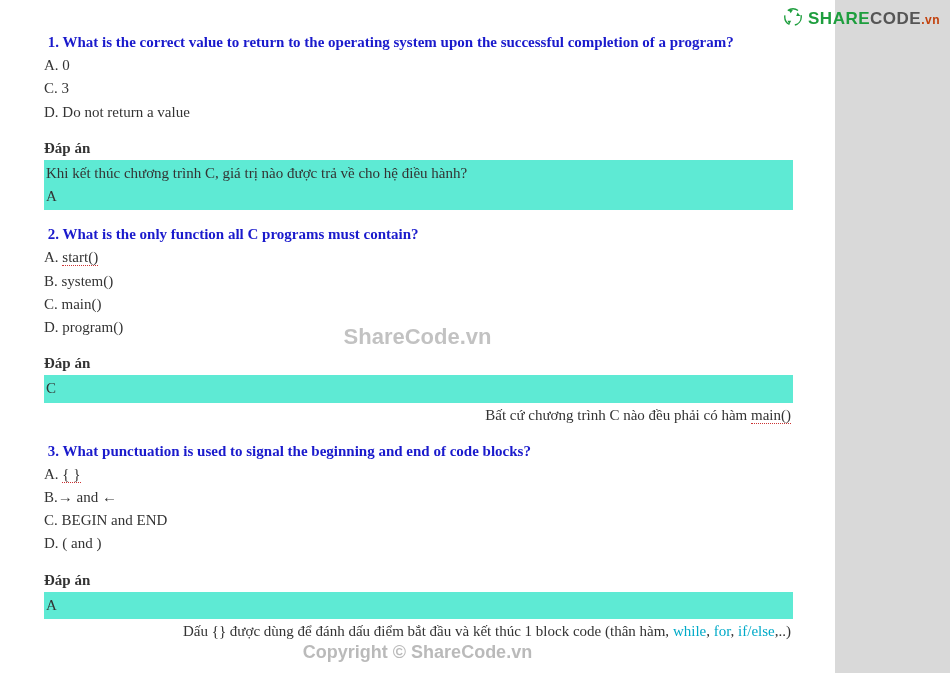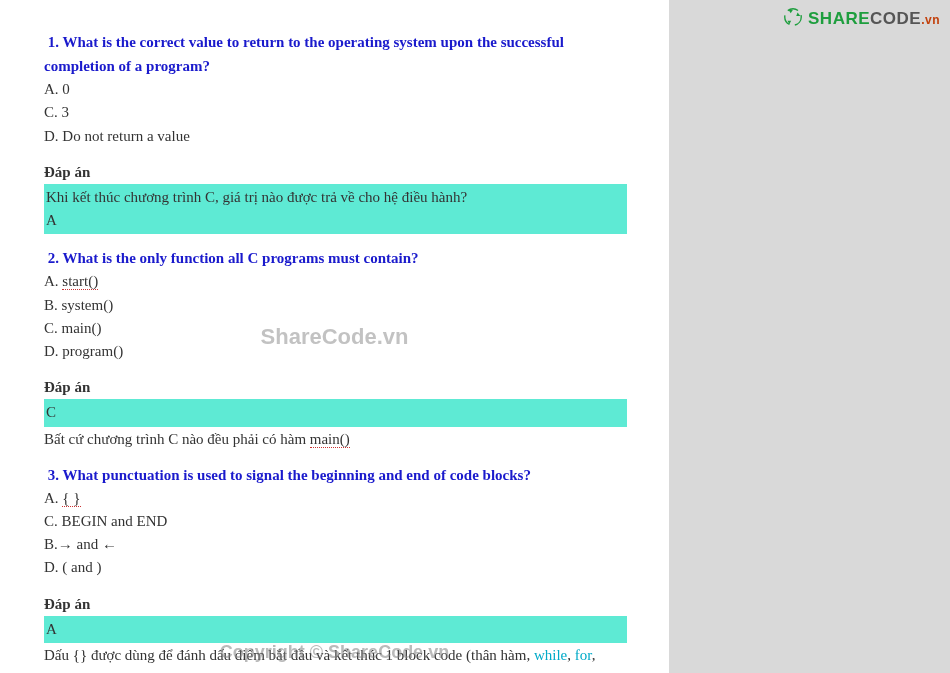--- a/index.html
+++ b/index.html
@@ -8,21 +8,21 @@
     font-family: "Times New Roman", Times, serif;
     font-size: 15px;
     color: #333;
     position: relative;
     width: 950px;
     height: 673px;
     overflow: hidden;
   }
   .page {
     background: #fff;
-    width: 669px;
+    width: 835px;
     height: 673px;
     margin: 0;
     padding: 24px 44px 4px 44px;
     position: relative;
     overflow: hidden;
   }
   .q-line {
     color: #1a1acc;
     font-weight: bold;
     margin-top: 6px;
@@ -91,20 +91,21 @@
   .logo-text-main {
     font-weight: bold;
     font-size: 17px;
     letter-spacing: 0.5px;
   }
   .logo-share { color: #1e9e3e; }
   .logo-code { color: #555; }
   .logo-vn { color: #c2410c; font-size: 12px; font-weight: bold; }
   .explain {
     line-height: 1.6;
+    text-align: right;
   }
   .spacer { height: 6px; }
 </style>
 </head>
 <body>
 
 <div class="page">
 
   <div class="q-line">
     &nbsp;<span>1.</span>
@@ -135,22 +136,22 @@
   </div>
   <div class="explain"><span>Bất cứ chương trình C nào đều phải có hàm </span><span class="dotted">main()</span></div>
 
   <div class="spacer"></div>
 
   <div class="q-line">
     &nbsp;<span>3.</span>
     <span>What punctuation is used to signal the beginning and end of code blocks?</span>
   </div>
   <div class="opt"><span>A. </span><span class="dotted">{ }</span></div>
+  <div class="opt">B.→ and ←</div>
   <div class="opt">C. BEGIN and END</div>
-  <div class="opt">B.→ and ←</div>
   <div class="opt">D. ( and )</div>
   <div class="ans-label">Đáp án</div>
   <div class="ans-box">
     <div class="ans-line">A</div>
   </div>
   <div class="explain"><span>Dấu {} được dùng để đánh dấu điểm bắt đầu và kết thúc 1 block code (thân hàm, </span><span class="kw">while</span><span>, </span><span class="kw">for</span><span>, </span><span class="kw">if/else</span><span>,..)</span></div>
 
   <div class="spacer"></div>
 
   <div class="watermark-center">ShareCode.vn</div>

